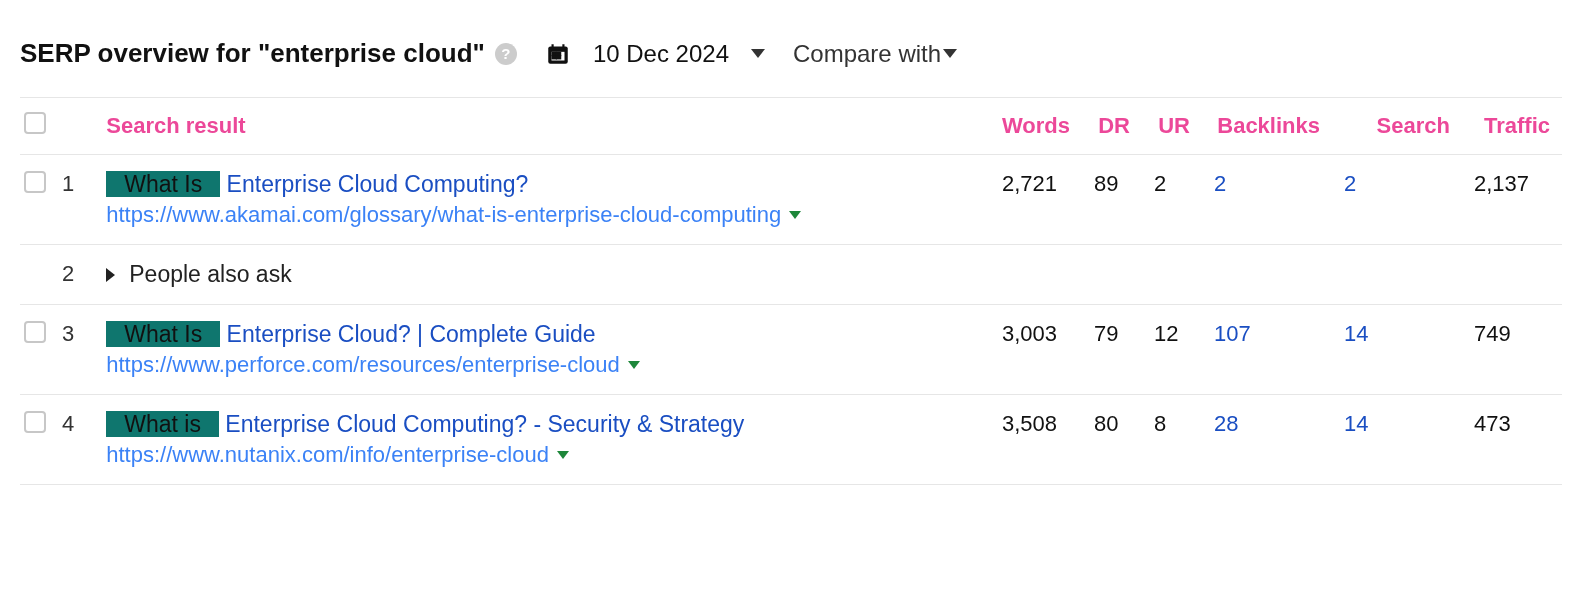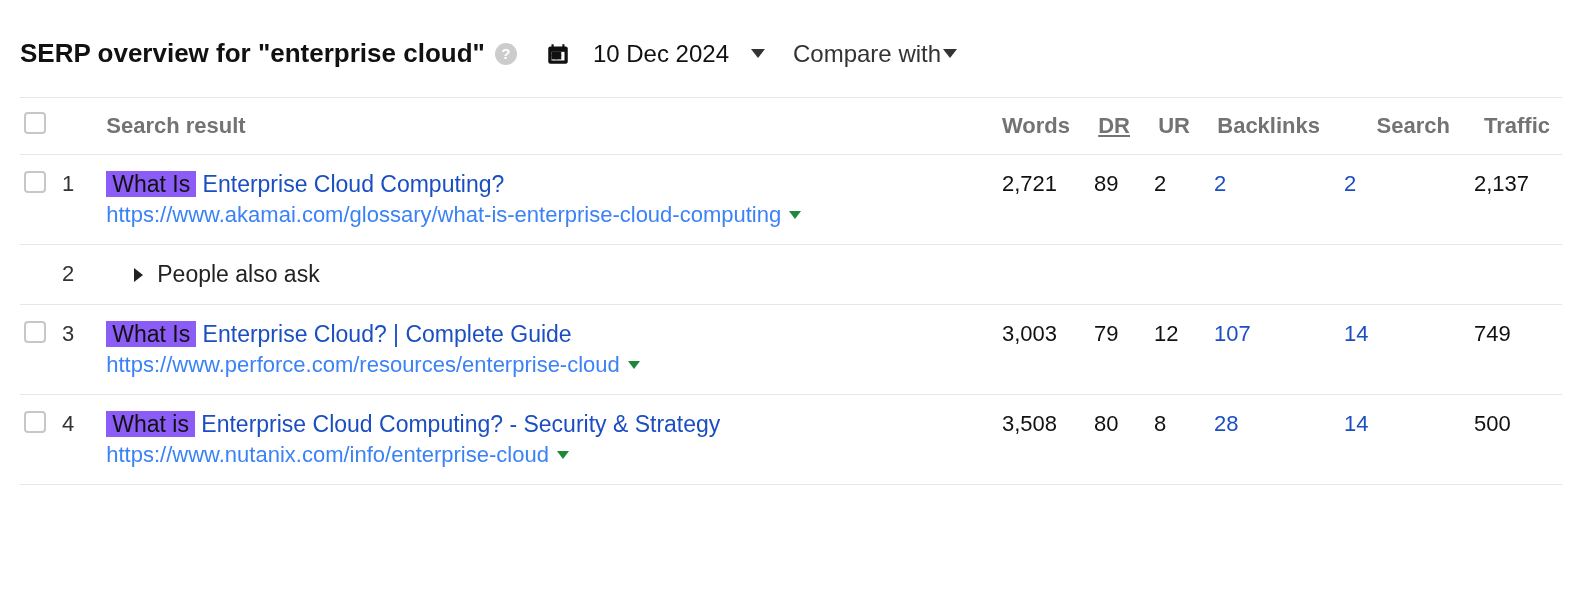--- a/index.html
+++ b/index.html
@@ -65,21 +65,21 @@
     border-top: 8px solid #1d873a;
   }
   table {
     width: 100%;
     border-collapse: collapse;
   }
   thead th {
     text-align: right;
     font-weight: 700;
     font-size: 22px;
-    color: #737373;
+    color: #ec4899;
     padding: 14px 12px;
     border-top: 1px solid #e6e6e6;
     border-bottom: 1px solid #e6e6e6;
     white-space: nowrap;
   }
   thead th.left { text-align: left; }
   tbody td {
     padding: 16px 12px;
     border-bottom: 1px solid #e6e6e6;
     vertical-align: top;
@@ -94,53 +94,52 @@
     border-radius: 4px;
     background: #fff;
     display: inline-block;
     cursor: pointer;
   }
   .title-link {
     color: #1a4ec2;
     font-size: 23px;
   }
   .hl {
-    background: #8b5cf6;
-    color: #111;
-    padding: 0 6px;
+    background: #0f766e;
+    color: #111;
+    padding: 0 18px;
   }
   .url {
     color: #3b82f6;
     font-size: 22px;
     margin-top: 4px;
     display: flex;
     align-items: center;
     gap: 8px;
     flex-wrap: wrap;
     word-break: break-all;
   }
   .link-blue { color: #1a4ec2; }
   .paa {
     display: flex;
     align-items: center;
     gap: 14px;
     color: #222;
     font-size: 23px;
-    margin-left: 28px;
   }
   .caret-right {
     width: 0; height: 0;
     border-top: 7px solid transparent;
     border-bottom: 7px solid transparent;
     border-left: 9px solid #222;
   }
   th.cb { width: 30px; padding-left: 4px; padding-right: 4px; text-align:left;}
   th.rank { width: 40px; }
   .col-words { width: 90px; }
-  .col-dr { width: 60px; text-decoration: underline; }
+  .col-dr { width: 60px; }
   .col-ur { width: 60px; }
   .col-backlinks { width: 130px; }
   .col-domains { width: 130px; }
   .col-traffic { width: 100px; }
 </style>
 </head>
 <body>
 
 <div class="header">
   <div class="header-title">
@@ -246,17 +245,17 @@
         <div class="url">
           <span>https://www.nutanix.com/info/enterprise-cloud</span>
           <span class="caret-down small"></span>
         </div>
       </td>
       <td class="num">3,508</td>
       <td class="num">80</td>
       <td class="num">8</td>
       <td class="num link-blue">28</td>
       <td class="num link-blue">14</td>
-      <td class="num">500</td>
+      <td class="num">473</td>
     </tr>
 
   </tbody>
 </table>
 
 </body></html>

